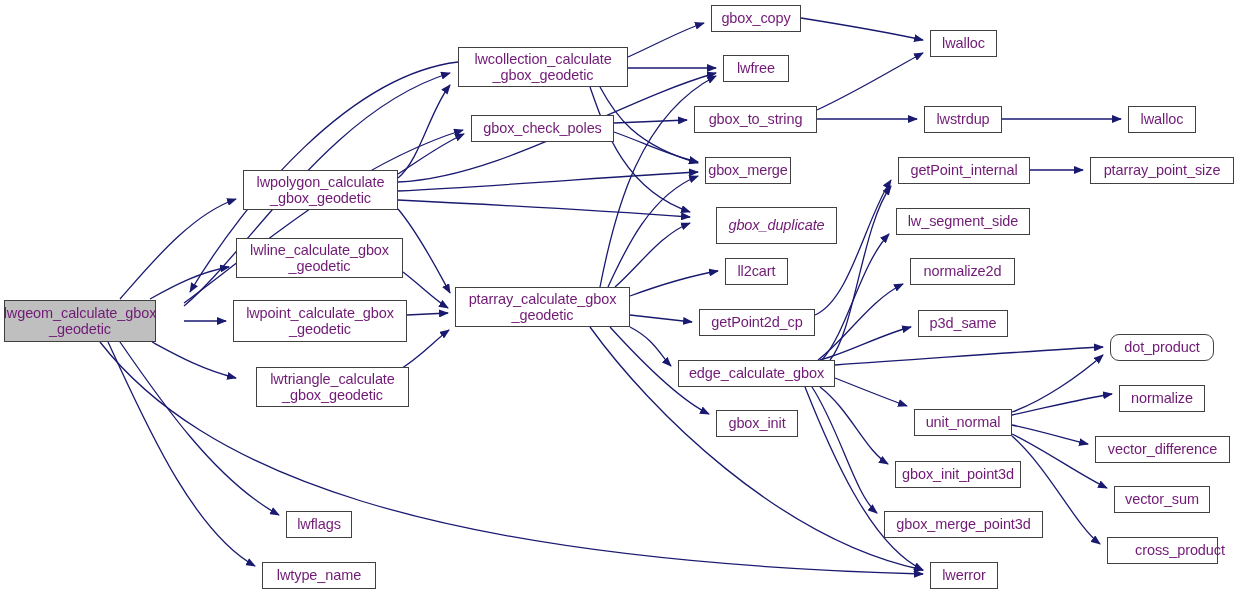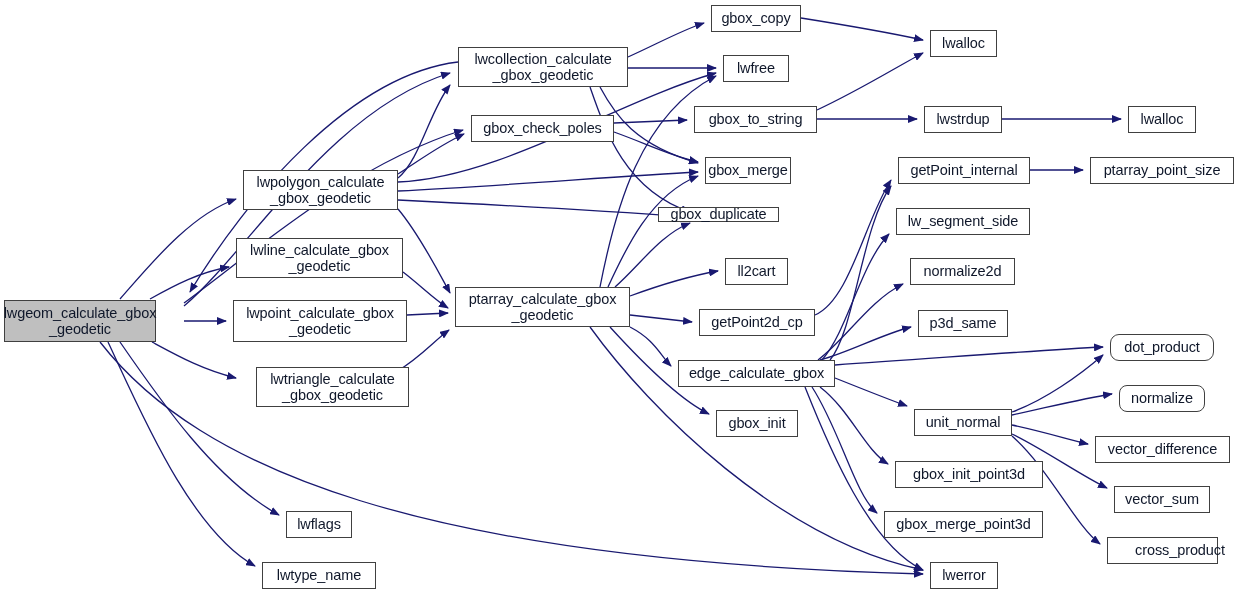--- a/index.html
+++ b/index.html
@@ -1,21 +1,21 @@
 <!DOCTYPE html>
 <html><head>
 <meta charset="utf-8">
 <style>
   html,body{margin:0;padding:0;background:#ffffff;}
   #root{position:relative;width:1239px;height:595px;overflow:hidden;background:#ffffff;
         font-family:"Liberation Sans",sans-serif;}
   #edges{position:absolute;left:0;top:0;width:1239px;height:595px;}
   .node{position:absolute;box-sizing:border-box;border:1.3px solid #404040;background:#ffffff;
         display:flex;align-items:center;justify-content:center;text-align:center;
-        font-family:"Liberation Sans",sans-serif;font-size:14.5px;color:#0f172a;
+        font-family:"Liberation Sans",sans-serif;font-size:14.5px;color:#701a75;
         line-height:1.12;letter-spacing:-0.1px;white-space:pre-line;}
   .node.root{background:#bfbfbf;border-color:#404040;}
 </style>
 </head>
 <body>
 
 <div id="root">
   <svg id="edges" viewBox="0 0 1239 595" xmlns="http://www.w3.org/2000/svg">
     <defs>
       <marker id="ah" markerWidth="10" markerHeight="8" refX="9" refY="4" orient="auto" markerUnits="userSpaceOnUse">
@@ -93,36 +93,36 @@
       <div class="node" style="left: 243px; top: 367px; width: 153px; height: 40px; margin-left: 13px;">lwtriangle_calculate
 _gbox_geodetic</div>
       <div class="node" style="left: 455px; top: 287px; width: 175px; height: 40px;">ptarray_calculate_gbox
 _geodetic</div>
       <div class="node" style="left: 286px; top: 511px; width: 66px; height: 27px;">lwflags</div>
       <div class="node" style="left: 262px; top: 562px; width: 114px; height: 27px; text-align: center;">lwtype_name</div>
       <div class="node" style="left: 711px; top: 5px; width: 90px; height: 27px;">gbox_copy</div>
       <div class="node" style="left: 723px; top: 55px; width: 66px; height: 27px;">lwfree</div>
       <div class="node" style="left: 694px; top: 106px; width: 123px; height: 27px;">gbox_to_string</div>
       <div class="node" style="left: 705px; top: 157px; width: 86px; height: 27px;">gbox_merge</div>
-      <div class="node" style="left: 658px; top: 207px; width: 121px; height: 15px;">gbox_duplicate</div>
+      <div class="node" style="left: 716px; top: 207px; width: 121px; height: 37px; font-style: italic;">gbox_duplicate</div>
       <div class="node" style="left: 725px; top: 258px; width: 63px; height: 27px;">ll2cart</div>
       <div class="node" style="left: 699px; top: 309px; width: 116px; height: 27px;">getPoint2d_cp</div>
       <div class="node" style="left: 678px; top: 360px; width: 157px; height: 27px;">edge_calculate_gbox</div>
       <div class="node" style="left: 716px; top: 410px; width: 82px; height: 27px;">gbox_init</div>
       <div class="node" style="left: 930px; top: 30px; width: 67px; height: 27px;">lwalloc</div>
       <div class="node" style="left: 924px; top: 106px; width: 78px; height: 27px;">lwstrdup</div>
       <div class="node" style="left: 1128px; top: 106px; width: 68px; height: 27px;">lwalloc</div>
       <div class="node" style="left: 898px; top: 157px; width: 132px; height: 27px;">getPoint_internal</div>
       <div class="node" style="left: 1090px; top: 157px; width: 144px; height: 27px;">ptarray_point_size</div>
       <div class="node" style="left: 896px; top: 208px; width: 134px; height: 27px;">lw_segment_side</div>
       <div class="node" style="left: 910px; top: 258px; width: 105px; height: 27px;">normalize2d</div>
       <div class="node" style="left: 918px; top: 310px; width: 90px; height: 27px;">p3d_same</div>
       <div class="node" style="left: 1110px; top: 334px; width: 104px; height: 27px; border-radius: 9px;">dot_product</div>
       <div class="node" style="left: 914px; top: 409px; width: 98px; height: 27px;">unit_normal</div>
-      <div class="node" style="left: 1119px; top: 385px; width: 86px; height: 27px; border-radius: 8px;">normalize</div>
+      <div class="node" style="left: 1119px; top: 385px; width: 86px; height: 27px;">normalize</div>
       <div class="node" style="left: 1095px; top: 436px; width: 135px; height: 27px;">vector_difference</div>
       <div class="node" style="left: 1114px; top: 486px; width: 96px; height: 27px;">vector_sum</div>
       <div class="node" style="left: 1107px; top: 537px; width: 111px; height: 27px; padding-left: 35px;">cross_product</div>
-      <div class="node" style="left: 895px; top: 461px; width: 148px; height: 27px;">gbox_init_point3d</div>
+      <div class="node" style="left: 895px; top: 461px; width: 126px; height: 27px;">gbox_init_point3d</div>
       <div class="node" style="left: 884px; top: 511px; width: 159px; height: 27px;">gbox_merge_point3d</div>
       <div class="node" style="left: 930px; top: 562px; width: 68px; height: 27px;">lwerror</div>
     </div>
 </div>
 
 </body></html>

